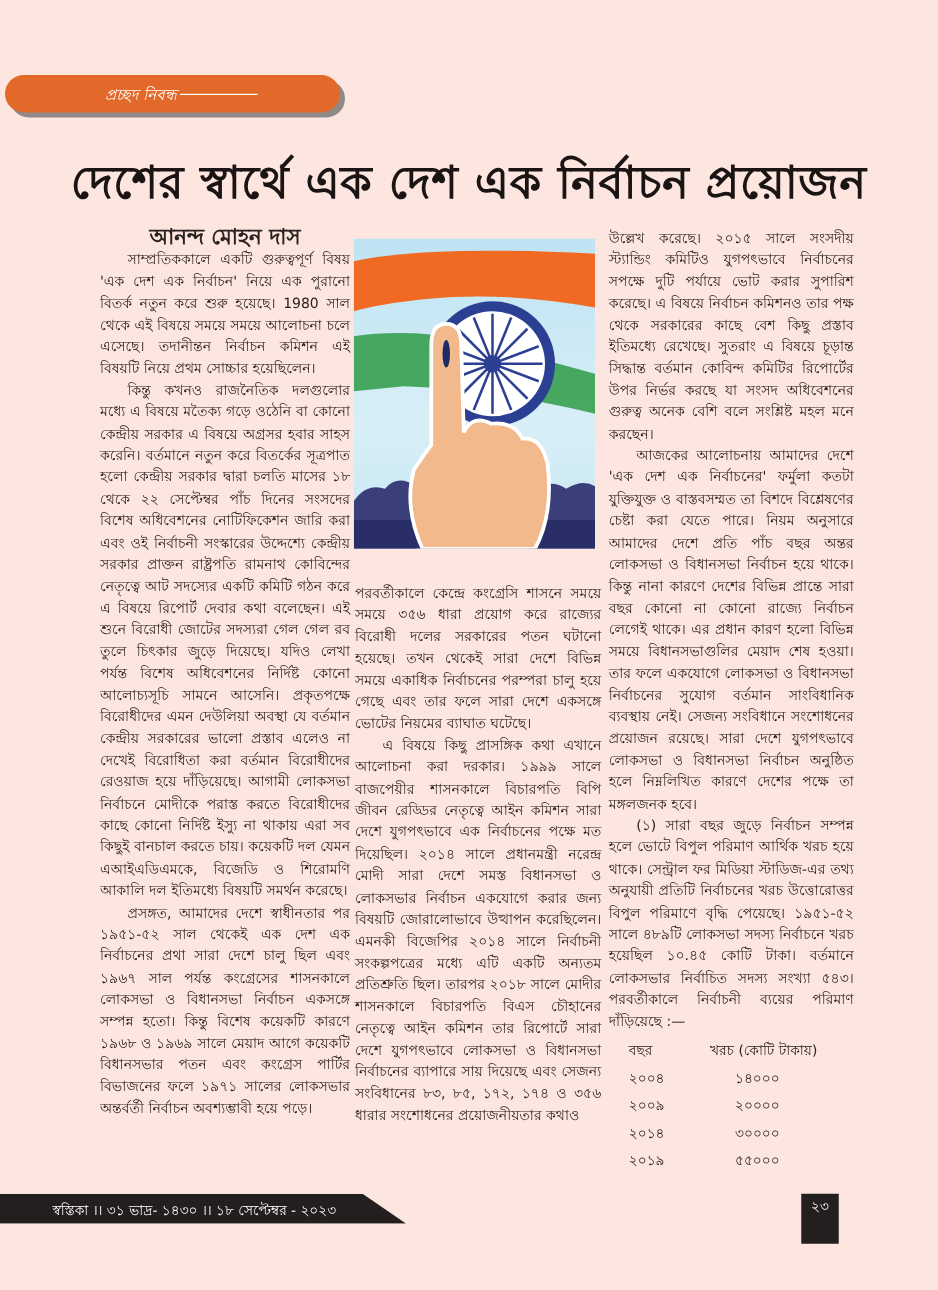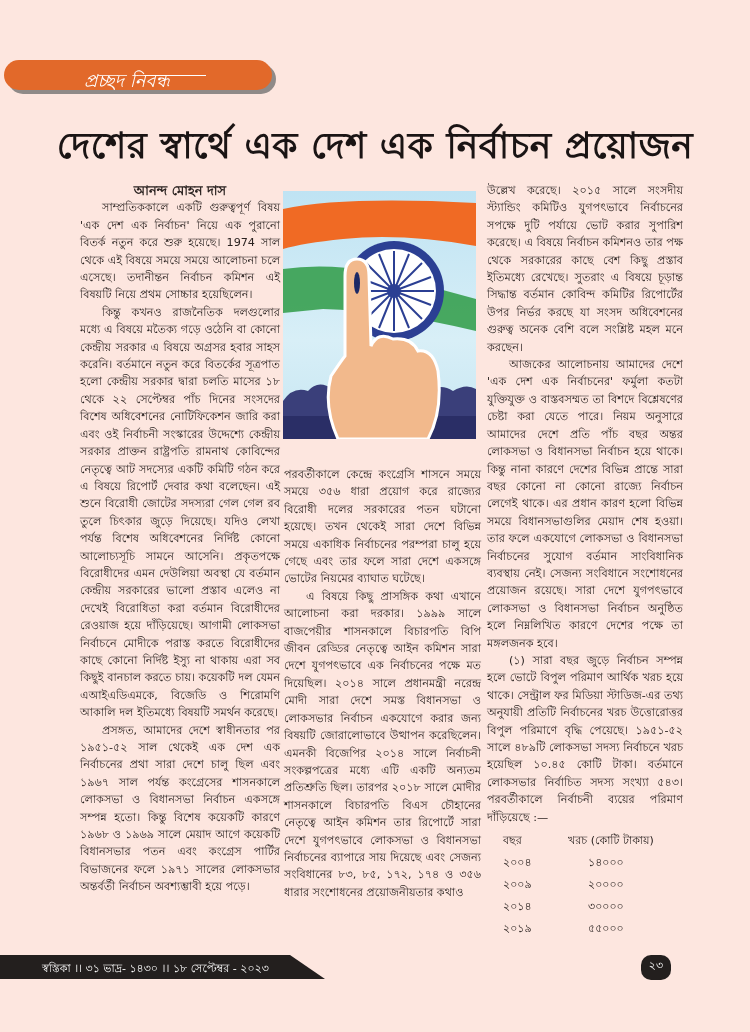--- a/index.html
+++ b/index.html
@@ -9,74 +9,74 @@
     font-family: "DejaVu Sans", sans-serif;
     color: #2a2220;
     position: relative;
   }
   .section-pill {
     position: absolute; left: 4px; top: 60px; width: 268px; height: 30px;
     background: #e2692a; border-radius: 16px;
     box-shadow: 4px 4px 0 #8f8a88;
   }
   .section-pill .label {
-    position: absolute; left: 80px; top: 7px; font-size: 18px; color: #fff; font-style: italic;
+    position: absolute; left: 80px; top: 7px; font-size: 12px; color: #fff; font-style: italic;
   }
   .section-pill .rule {
     position: absolute; left: 140px; top: 15px; width: 62px; height: 1px; background: #fff;
   }
   .title {
     position: absolute; left: 0; top: 118px; width: 750px; text-align: center;
     font-family: "DejaVu Serif", serif; font-size: 36px; font-weight: bold; color: #1a1414;
     letter-spacing: 0.5px;
   }
   .col { position: absolute; top: 182px; font-size: 11.2px; line-height: 17.4px; text-align: justify; }
   .col p { margin: 0; text-indent: 22px; }
   .col1 { left: 80px; width: 200px; }
   .col2 { left: 284px; width: 197px; top: 466px; }
   .col3 { left: 487px; width: 196px; }
-  .author { text-align: center; font-weight: bold; font-size: 13px; margin-bottom: 2px; text-indent: 0 !important; }
+  .author { text-align: center; font-weight: bold; font-size: 17px; margin-bottom: 2px; text-indent: 0 !important; }
   .noindent { text-indent: 0 !important; }
   .figure {
     position: absolute; left: 283px; top: 191px; width: 193px; height: 248px; overflow: hidden;
     background: linear-gradient(180deg, #bfe3f3 0%, #d8eff7 60%, #c6e6f2 100%);
   }
   .cost-table { margin-top: 4px; margin-left: 16px; border-collapse: collapse; font-size: 11px; }
   .cost-table td { padding: 2px 0; height: 18px; }
   .cost-table td:first-child { width: 65px; }
   .cost-table td:last-child { padding-left: 20px; }
   .cost-table .hdr td:last-child { padding-left: 0; }
   .footer-band {
     position: absolute; left: 0; top: 955px; width: 325px; height: 24px;
     background: #231f1e;
     clip-path: polygon(0 0, 290px 0, 325px 24px, 0 24px);
     padding-left: 26px;
   }
   .footer-band .text {
     position: absolute; left: 42px; top: 5px; color: #fff; font-size: 11px; white-space: nowrap;
   }
   .page-num {
-    position: absolute; left: 641px; top: 955px; width: 30px; height: 25px;
-    background: #231f1e; border-radius: 10px; color: #fff; font-size: 11px;
+    position: absolute; left: 641px; top: 955px; width: 30px; height: 40px;
+    background: #231f1e; border-radius: 0; color: #fff; font-size: 11px;
     text-align: center; line-height: 22px;
   }
 </style>
 </head>
 <body>
 
 <div class="section-pill">
   <span class="label">প্রচ্ছদ নিবন্ধ</span>
   <span class="rule"></span>
 </div>
 
 <h1 class="title" style="margin:0;">দেশের স্বার্থে এক দেশ এক নির্বাচন প্রয়োজন</h1>
 
 <div class="col col1">
   <p class="author">আনন্দ মোহন দাস</p>
-  <p>সাম্প্রতিককালে একটি গুরুত্বপূর্ণ বিষয় 'এক দেশ এক নির্বাচন' নিয়ে এক পুরানো বিতর্ক নতুন করে শুরু হয়েছে। 1974 সাল থেকে এই বিষয়ে সময়ে সময়ে আলোচনা চলে এসেছে। তদানীন্তন নির্বাচন কমিশন এই বিষয়টি নিয়ে প্রথম সোচ্চার হয়েছিলেন।</p>
+  <p>সাম্প্রতিককালে একটি গুরুত্বপূর্ণ বিষয় 'এক দেশ এক নির্বাচন' নিয়ে এক পুরানো বিতর্ক নতুন করে শুরু হয়েছে। 1980 সাল থেকে এই বিষয়ে সময়ে সময়ে আলোচনা চলে এসেছে। তদানীন্তন নির্বাচন কমিশন এই বিষয়টি নিয়ে প্রথম সোচ্চার হয়েছিলেন।</p>
   <p>কিন্তু কখনও রাজনৈতিক দলগুলোর মধ্যে এ বিষয়ে মতৈক্য গড়ে ওঠেনি বা কোনো কেন্দ্রীয় সরকার এ বিষয়ে অগ্রসর হবার সাহস করেনি। বর্তমানে নতুন করে বিতর্কের সূত্রপাত হলো কেন্দ্রীয় সরকার দ্বারা চলতি মাসের ১৮ থেকে ২২ সেপ্টেম্বর পাঁচ দিনের সংসদের বিশেষ অধিবেশনের নোটিফিকেশন জারি করা এবং ওই নির্বাচনী সংস্কারের উদ্দেশ্যে কেন্দ্রীয় সরকার প্রাক্তন রাষ্ট্রপতি রামনাথ কোবিন্দের নেতৃত্বে আট সদস্যের একটি কমিটি গঠন করে এ বিষয়ে রিপোর্ট দেবার কথা বলেছেন। এই শুনে বিরোধী জোটের সদস্যরা গেল গেল রব তুলে চিৎকার জুড়ে দিয়েছে। যদিও লেখা পর্যন্ত বিশেষ অধিবেশনের নির্দিষ্ট কোনো আলোচ্যসূচি সামনে আসেনি। প্রকৃতপক্ষে বিরোধীদের এমন দেউলিয়া অবস্থা যে বর্তমান কেন্দ্রীয় সরকারের ভালো প্রস্তাব এলেও না দেখেই বিরোধিতা করা বর্তমান বিরোধীদের রেওয়াজ হয়ে দাঁড়িয়েছে। আগামী লোকসভা নির্বাচনে মোদীকে পরাস্ত করতে বিরোধীদের কাছে কোনো নির্দিষ্ট ইস্যু না থাকায় এরা সব কিছুই বানচাল করতে চায়। কয়েকটি দল যেমন এআইএডিএমকে, বিজেডি ও শিরোমণি আকালি দল ইতিমধ্যে বিষয়টি সমর্থন করেছে।</p>
   <p>প্রসঙ্গত, আমাদের দেশে স্বাধীনতার পর ১৯৫১-৫২ সাল থেকেই এক দেশ এক নির্বাচনের প্রথা সারা দেশে চালু ছিল এবং ১৯৬৭ সাল পর্যন্ত কংগ্রেসের শাসনকালে লোকসভা ও বিধানসভা নির্বাচন একসঙ্গে সম্পন্ন হতো। কিন্তু বিশেষ কয়েকটি কারণে ১৯৬৮ ও ১৯৬৯ সালে মেয়াদ আগে কয়েকটি বিধানসভার পতন এবং কংগ্রেস পার্টির বিভাজনের ফলে ১৯৭১ সালের লোকসভার অন্তর্বর্তী নির্বাচন অবশ্যম্ভাবী হয়ে পড়ে।</p>
 </div>
 
 <div class="figure">
   <svg width="193" height="248" viewBox="0 0 193 248">
     <path d="M0 18 Q60 5 193 12 L193 55 Q120 42 60 48 Q20 52 0 58 Z" fill="#f06a24"></path>
     <path d="M0 78 Q40 72 90 80 L193 108 L193 140 Q110 120 40 118 L0 122 Z" fill="#2e9b45" opacity="0.85"></path>
     <circle cx="111" cy="100" r="50" fill="#2b3f93"></circle>
     <circle cx="111" cy="100" r="42" fill="#ffffff"></circle>

